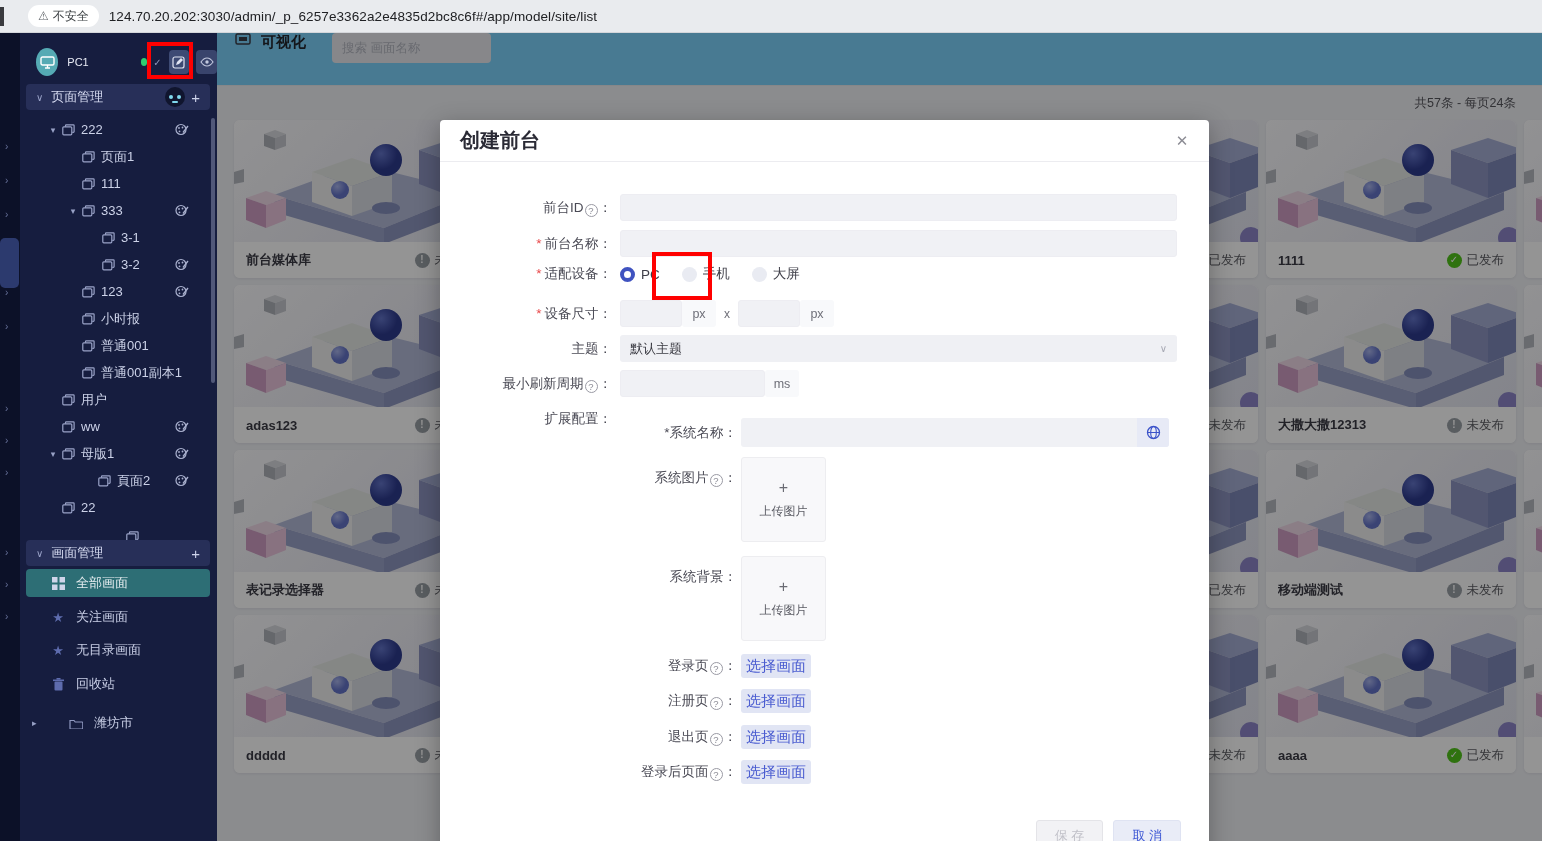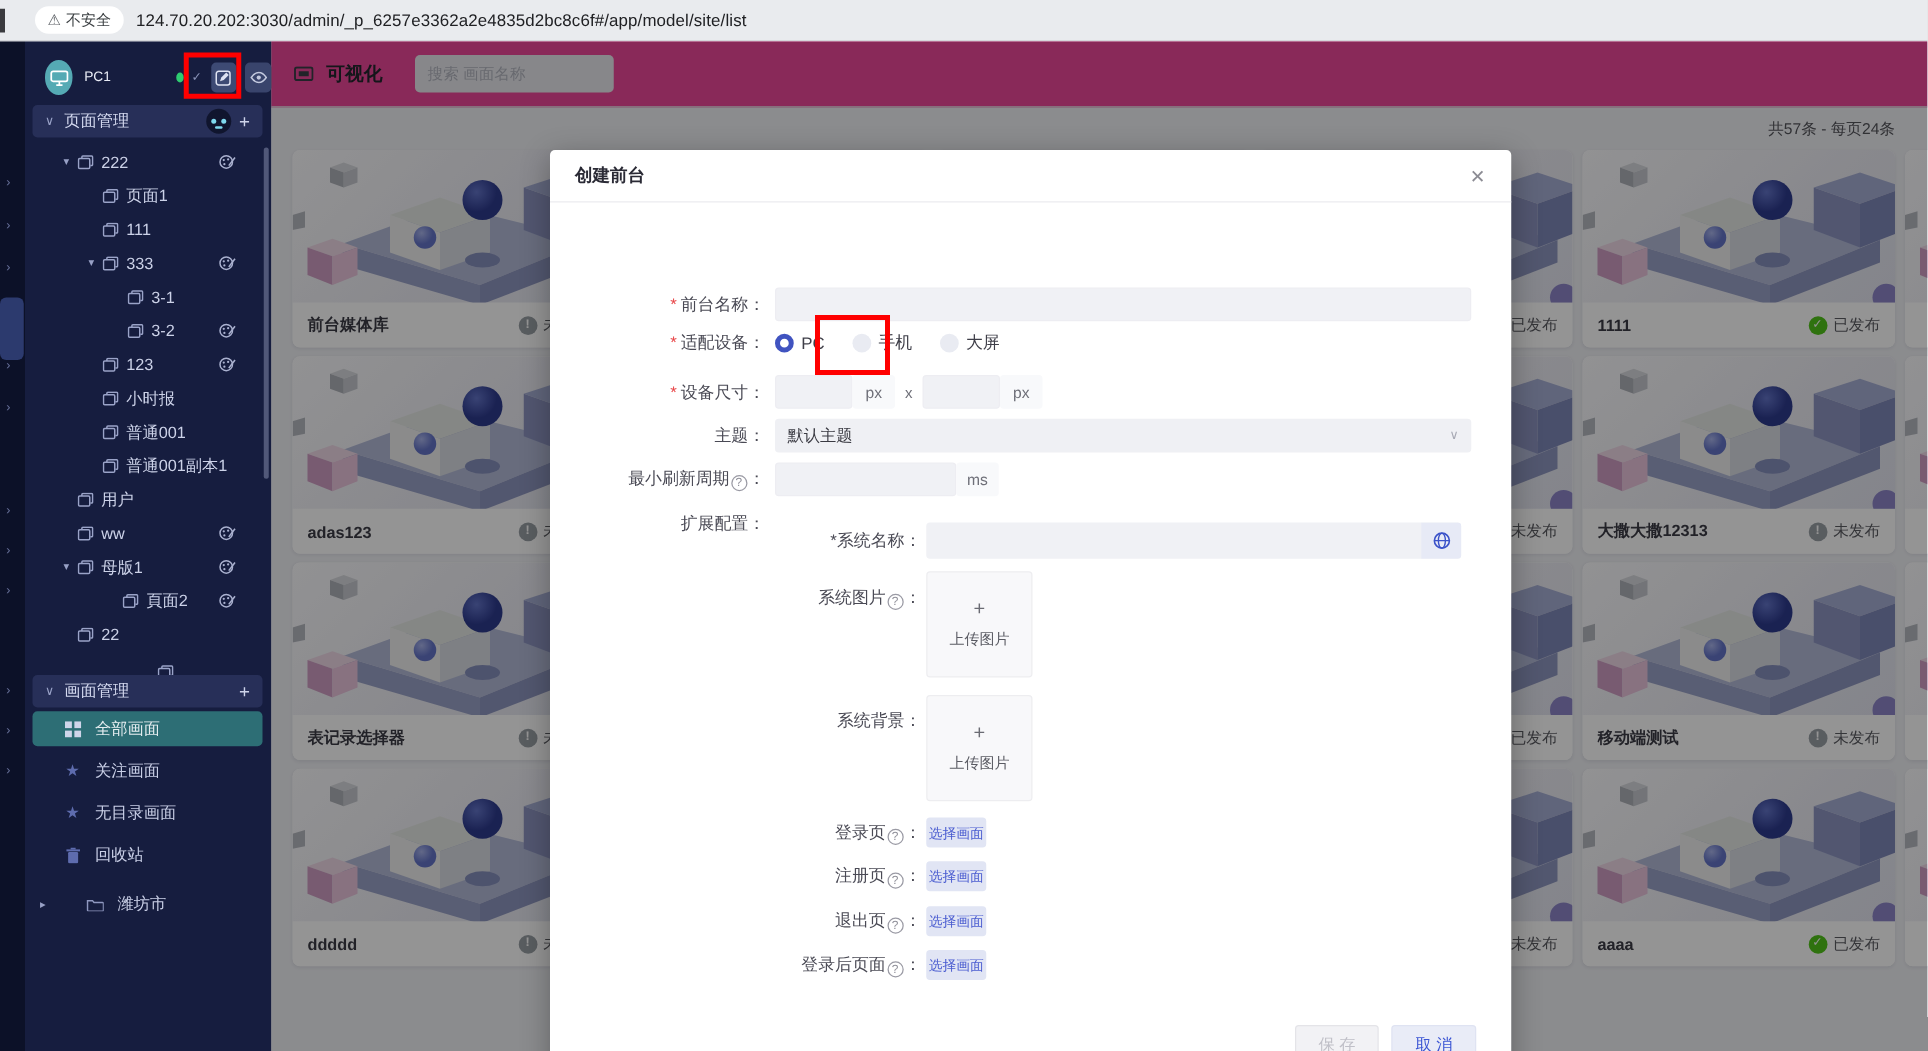--- a/index.html
+++ b/index.html
@@ -55,22 +55,22 @@
   .menu-item { position:absolute; left:0; width:100%; height:28px; display:flex; align-items:center;
     color:#c9cfe6; font-size:13px; }
   .menu-item .mi-ico { width:16px; margin-left:30px; margin-right:10px; display:flex; justify-content:center; color:#5e6cae; font-size:13px; }
   .menu-item.selected { left:6px; width:184px; background:#2d6e75; border-radius:4px; color:#e4ecef; }
   .menu-item.selected .mi-ico { margin-left:24px; color:#cfd5ea; }
   .menu-item .mi-caret { font-size:9px; color:#98a1c6; margin-left:12px; margin-right:-4px; width:10px;}
   .sb-scroll { position:absolute; right:2px; top:85px; width:4px; height:265px; background:#9aa2c0; opacity:.45; border-radius:2px; }
 
   
   .main { position:absolute; left:217px; top:0; right:0; bottom:0; background:#f0f1f5; }
-  .main-header { position:absolute; left:0; top:0; right:0; height:53px; background:#ec4899;
-    border-bottom:1px solid #e7e8ec; display:flex; align-items:center; }
+  .main-header { position:absolute; left:0; top:0; right:0; height:53px; background:#7dd3fc;
+    border-bottom:1px solid #e7e8ec; display:flex; }
   .mh-title { font-size:15px; font-weight:bold; color:#23262e; margin-left:10px; }
   .mh-ico { margin-left:18px; display:flex; }
   .search-box { margin-left:26px; width:159px; height:30px; background:#e8e9ee; border-radius:4px;
     display:flex; align-items:center; overflow:hidden; }
   .search-box input { flex:1; border:0; background:transparent; outline:none; font-size:12.5px;
     color:#45474f; padding-left:10px; font-family:inherit; }
   .search-box input::placeholder { color:#b4b6c0; }
   .count-line { position:absolute; top:62px; right:26px; font-size:12.5px; color:#55565c; }
 
   
@@ -86,21 +86,21 @@
     color:#fff; font-size:10px; line-height:10px; }
   .badge.pub { background:#52c41a; } .badge.unpub { background:#9aa0a6; font-weight:bold; }
 
   .dim { position:absolute; left:217px; top:0; right:0; bottom:0; background:rgba(0,0,0,.42); z-index:40; }
 
   
   .modal { position:absolute; left:440px; top:87px; width:769px; height:754px; background:#fff;
     border-radius:4px; z-index:50; box-shadow:0 6px 24px rgba(0,0,0,.3); }
   .modal-header { position:absolute; left:0; top:0; right:0; height:42px; border-bottom:1px solid #ececf0;
     display:flex; align-items:center; }
-  .modal-title { font-size:14px; font-weight:bold; color:#2a2a35; margin-left:20px; }
+  .modal-title { font-size:20px; font-weight:bold; color:#2a2a35; margin-left:20px; }
   .modal-close { position:absolute; right:16px; top:10px; width:22px; height:22px; color:#8c8c94;
     font-size:15px; display:flex; align-items:center; justify-content:center; }
   .frow { position:absolute; display:flex; align-items:center; }
   .flabel { width:172px; text-align:right; font-size:13.5px; color:#4a4a55; flex:0 0 auto; }
   .flabel .req { color:#e84749; margin-right:3px; }
   .help { display:inline-block; width:13px; height:13px; border:1px solid #9a9aa4; border-radius:50%;
     font-size:9.5px; line-height:12px; text-align:center; color:#8c8c96; margin:0 1px; vertical-align:-2px; }
   .colon { color:#4a4a55; font-size:13.5px; }
   .tinput { height:27px; background:#f0f1f5; border-radius:3px; border:1px solid #ededf2; }
   .tinput.main-w { width:557px; margin-left:8px; }
@@ -117,22 +117,22 @@
   .select .schev { margin-right:10px; color:#a7a9b4; font-size:10px; }
   .sub-label { width:297px; text-align:right; font-size:13.5px; color:#4a4a55; flex:0 0 auto; }
   .sysname-wrap { display:flex; margin-left:4px; width:428px; height:29px; background:#f0f1f5;
     border-radius:3px; overflow:hidden; align-items:center; }
   .sysname-wrap .grow { flex:1; }
   .globe-chip { width:32px; height:29px; background:#e7eaf6; display:flex; align-items:center; justify-content:center; }
   .upload-box { width:85px; height:85px; background:#f8f8fa; border:1px solid #ededf0; border-radius:3px;
     margin-left:4px; display:flex; flex-direction:column; align-items:center; justify-content:center;
     color:#5a5b63; font-size:12px; gap:6px; }
   .upload-box .plus { font-size:16px; color:#6a6b73; }
-  .pick-btn { margin-left:4px; width:48px; height:24px; background:#e1e5f4; color:#4a5cd0;
-    border:0; border-radius:3px; font-size:11px; font-family:inherit; }
+  .pick-btn { margin-left:4px; width:70px; height:24px; background:#e1e5f4; color:#4a5cd0;
+    border:0; border-radius:3px; font-size:15px; font-family:inherit; }
   .modal-footer { position:absolute; left:0; right:0; top:700px; display:flex; justify-content:flex-end;
     padding-right:28px; gap:10px; }
   .btn { height:32px; padding:0 18px; border-radius:3px; font-size:13px; font-family:inherit; }
   .btn.save { background:#f2f2f5; border:1px solid #e4e4e8; color:#c0c0c8; }
   .btn.cancel { background:#e9ecf7; border:1px solid #dfe3f2; color:#3b55d4; }
 
   .red-box { position:absolute; border:4px solid #ff0000; z-index:60; }
 </style>
 </head>
 <body>
@@ -1497,20 +1497,24 @@
   </div>
 
   <div class="dim"></div>
 
   <div class="modal">
     <div class="modal-header">
       <span class="modal-title">创建前台</span>
       <span class="modal-close">✕</span>
     </div>
 
+    <div class="frow" style="top:74px; left:0; right:0;">
+      <span class="flabel"><span>前台ID</span><span class="help">?</span><span class="colon">：</span></span>
+      <span class="tinput main-w"></span>
+    </div>
 
     <div class="frow" style="top:110px; left:0; right:0;">
       <span class="flabel"><span class="req">*</span><span>前台名称</span><span class="colon">：</span></span>
       <span class="tinput main-w"></span>
     </div>
 
     <div class="frow" style="top:145px; left:0; right:0;">
       <span class="flabel"><span class="req">*</span><span>适配设备</span><span class="colon">：</span></span>
       <span class="radio on">
           <span class="rdot"></span>

